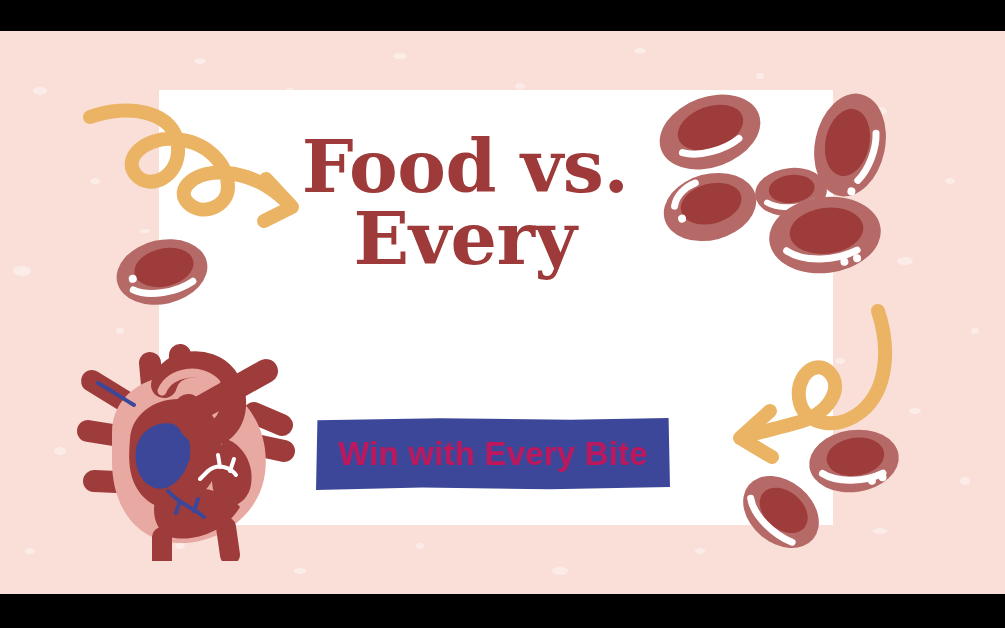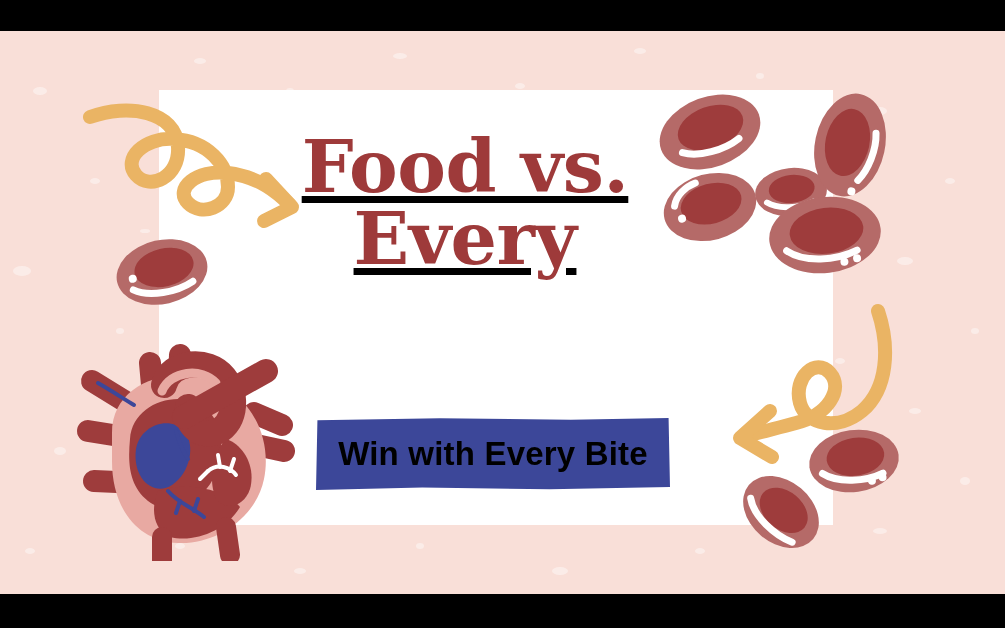--- a/index.html
+++ b/index.html
@@ -60,21 +60,20 @@
   }
 
   
   #title-block {
     position: absolute;
     left: 230px;
     top: 100px;
     width: 470px;
     text-align: center;
     z-index: 30;
-    text-decoration: underline;
   }
   .title-line {
     font-family: "DejaVu Serif", "Liberation Serif", serif;
     font-weight: bold;
     font-size: 73px;
     line-height: 0.98;
     letter-spacing: -0.5px;
     color: #9e3a3a;
     white-space: nowrap;
   }
@@ -93,21 +92,21 @@
     inset: 0;
     background: #3c4799;
     clip-path: polygon(0.4% 3%, 35% 0.4%, 72% 2.4%, 99.6% 0%, 100% 96%, 66% 99%, 30% 96.5%, 0% 100%);
   }
   #subtitle-text {
     position: absolute;
     inset: 0;
     display: flex;
     align-items: center;
     justify-content: center;
-    color: #000000;
+    color: #be185d;
     font-family: "Liberation Sans", sans-serif;
     font-weight: bold;
     font-size: 33px;
     letter-spacing: 0.2px;
     white-space: nowrap;
   }
 
   
   .art {
     position: absolute;

